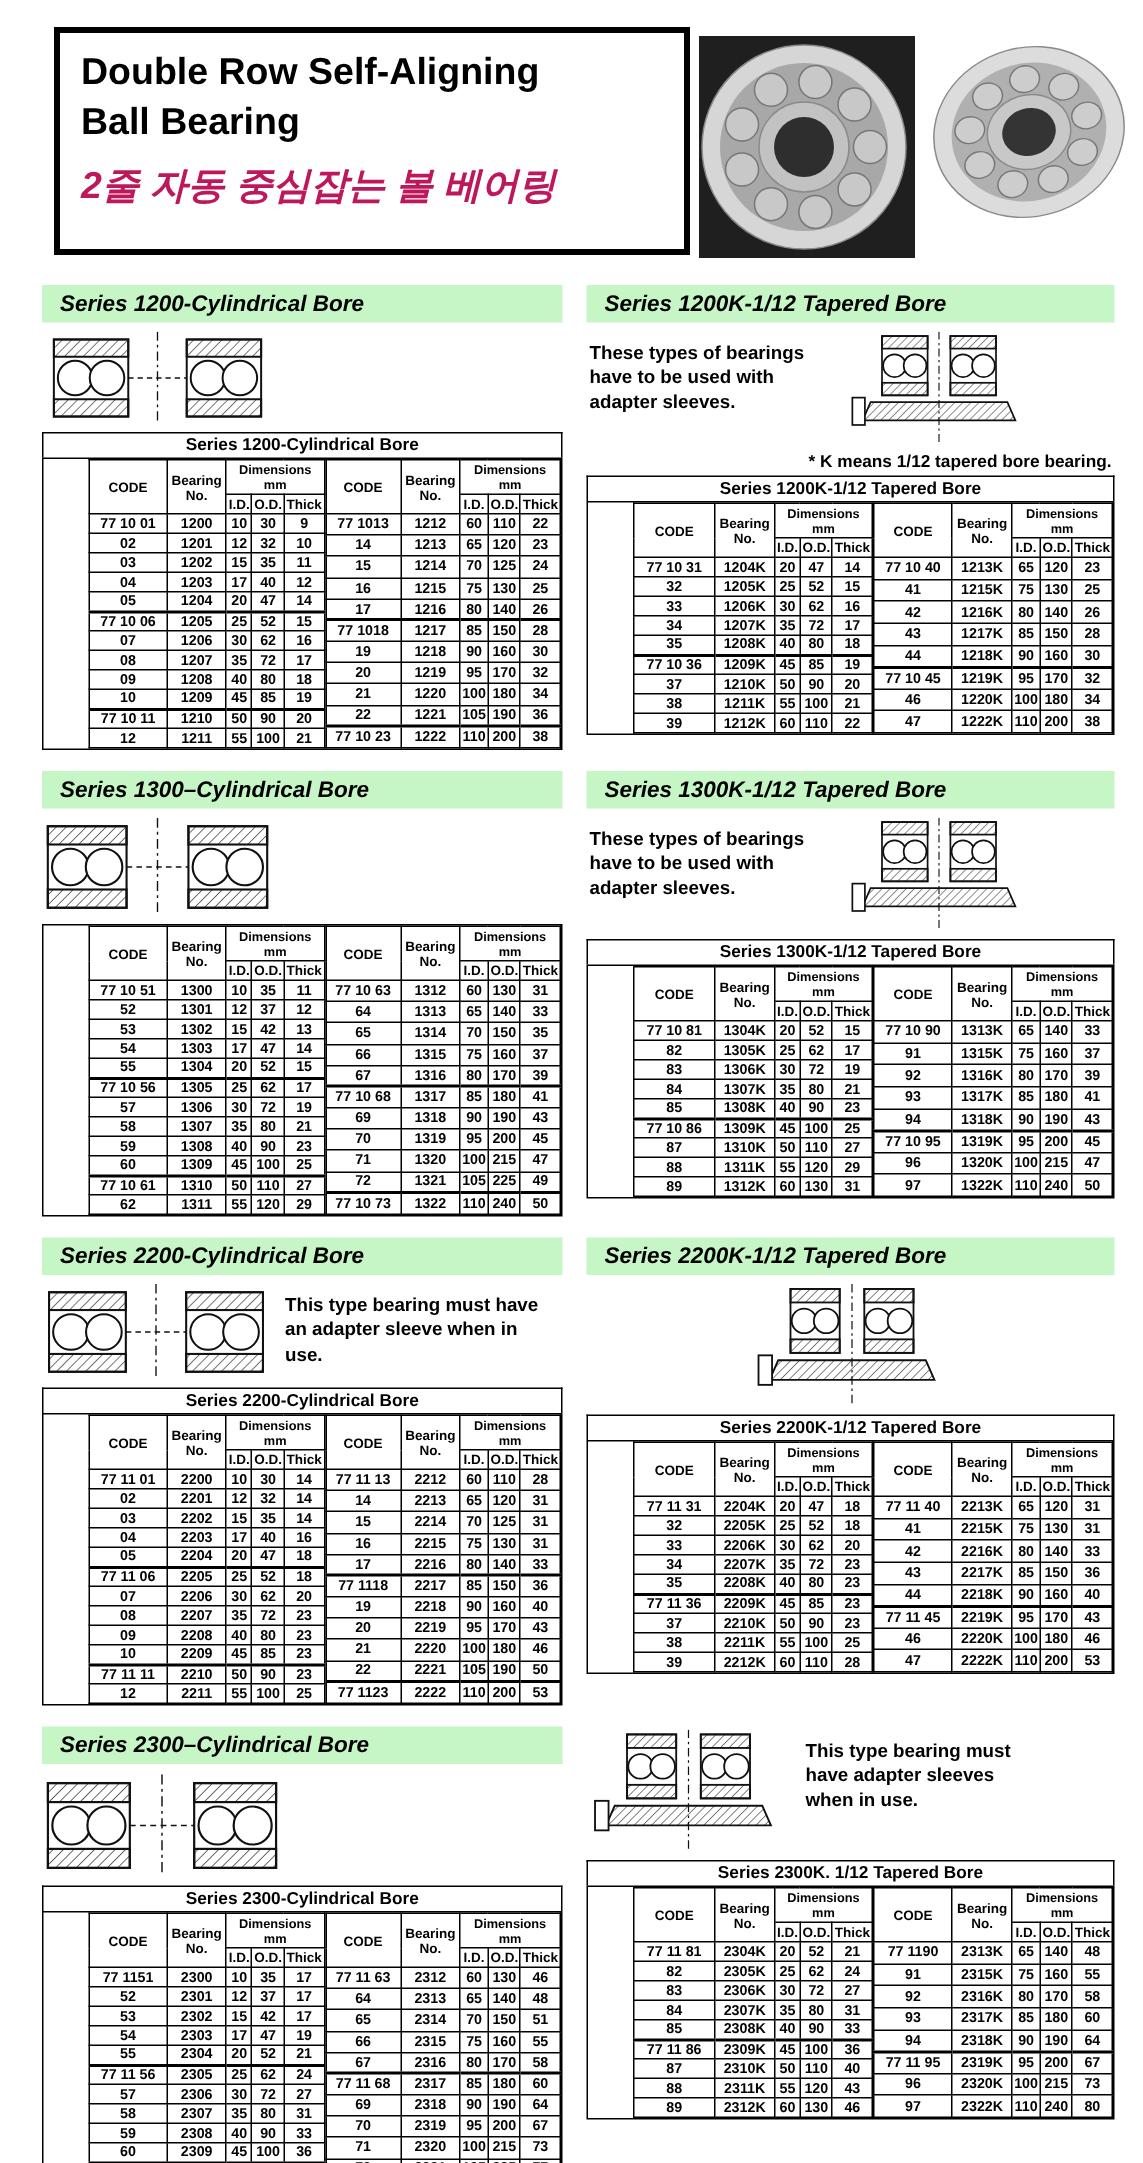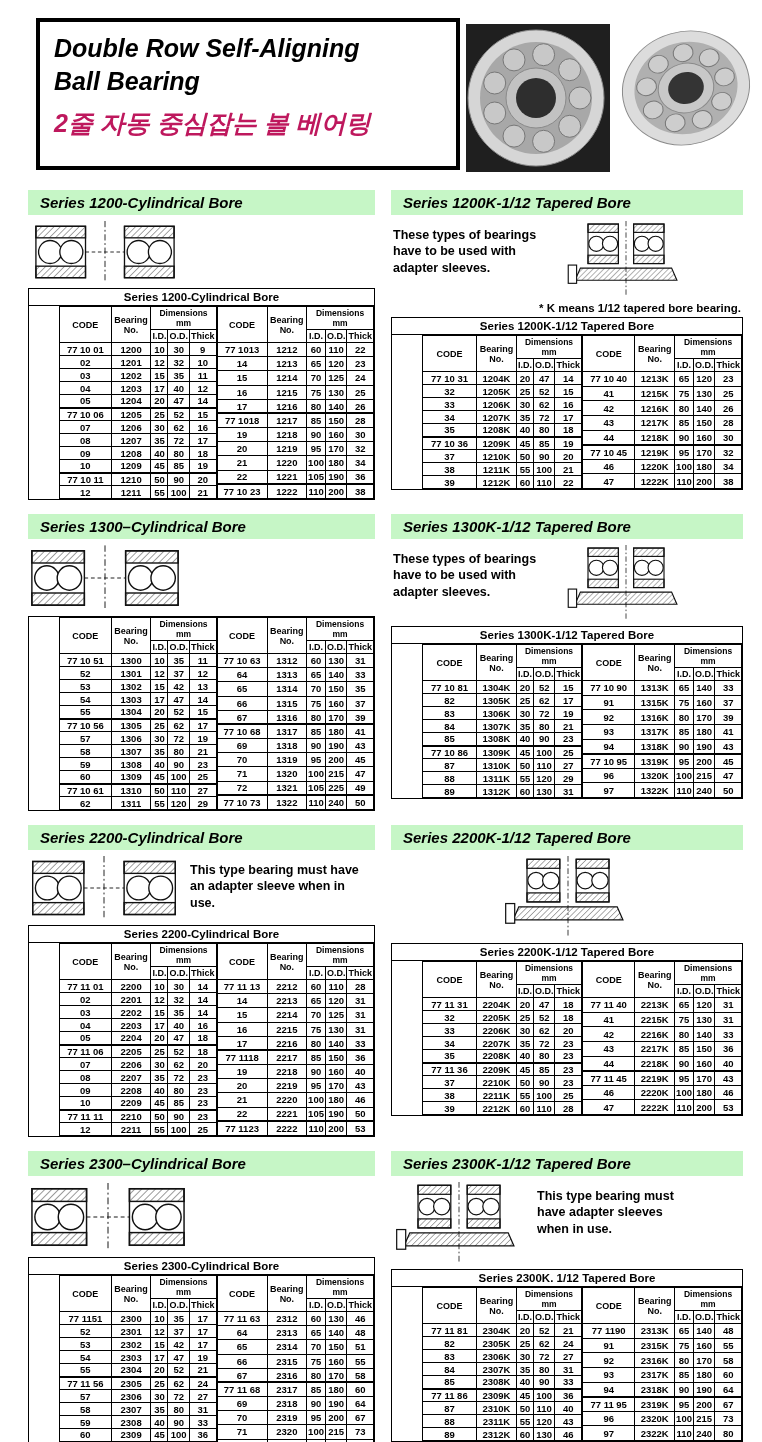--- a/index.html
+++ b/index.html
@@ -4,21 +4,21 @@
 <style>
   * { box-sizing: border-box; margin: 0; padding: 0; }
   html, body { background: #fff; }
   body { width: 762px; font-family: "Liberation Sans", sans-serif; color: #000; }
   .page { width: 762px; min-height: 1442px; }
 
   
   .hdr { position: relative; height: 186px; }
   .title-box { position: absolute; left: 36px; top: 18px; width: 424px; height: 152px;
                border: 4px solid #000; padding: 10px 14px; }
-  .t1 { font-size: 25px; font-weight: bold; font-style: italic; line-height: 1.3; }
+  .t1 { font-size: 25px; font-weight: bold; line-height: 1.3; }
   .t-kr { font-size: 25px; font-weight: bold; font-style: italic; color: #be185d; margin-top: 10px; }
   .photos { position: absolute; right: 2px; top: 12px; }
 
   
   .grid { display: grid; grid-template-columns: 347px 352px; column-gap: 16px; row-gap: 14px;
           padding: 4px 14px 18px 28px; align-items: start; }
   .banner { background: #c6f6c6; font-weight: bold; font-style: italic; font-size: 15px;
             padding: 4px 12px; margin-bottom: 6px; }
   .dia-row { display: flex; align-items: flex-start; gap: 12px; margin: 2px 0 5px 2px; }
   .dia-row.center { justify-content: center; }
@@ -1440,21 +1440,20 @@
                 <td>110</td>
                 <td>240</td>
                 <td>80</td>
               </tr>
             </tbody>
           </table>
       </div>
     </section>
 
     <section class="sec">
-      <div class="banner">Series 2300K-1/12 Tapered Bore</div>
       <div class="dia-row">
         <svg class="dia" width="132" height="82" viewBox="0 0 160 100">
             <use href="#sym-bearing-sleeve"></use>
           </svg>
         <div class="note w150">This type bearing must have adapter sleeves when in use.</div>
       </div>
       <div class="tbl-title">Series 2300K. 1/12 Tapered Bore</div>
       <div class="pair">
         <table class="half">
             <thead>

